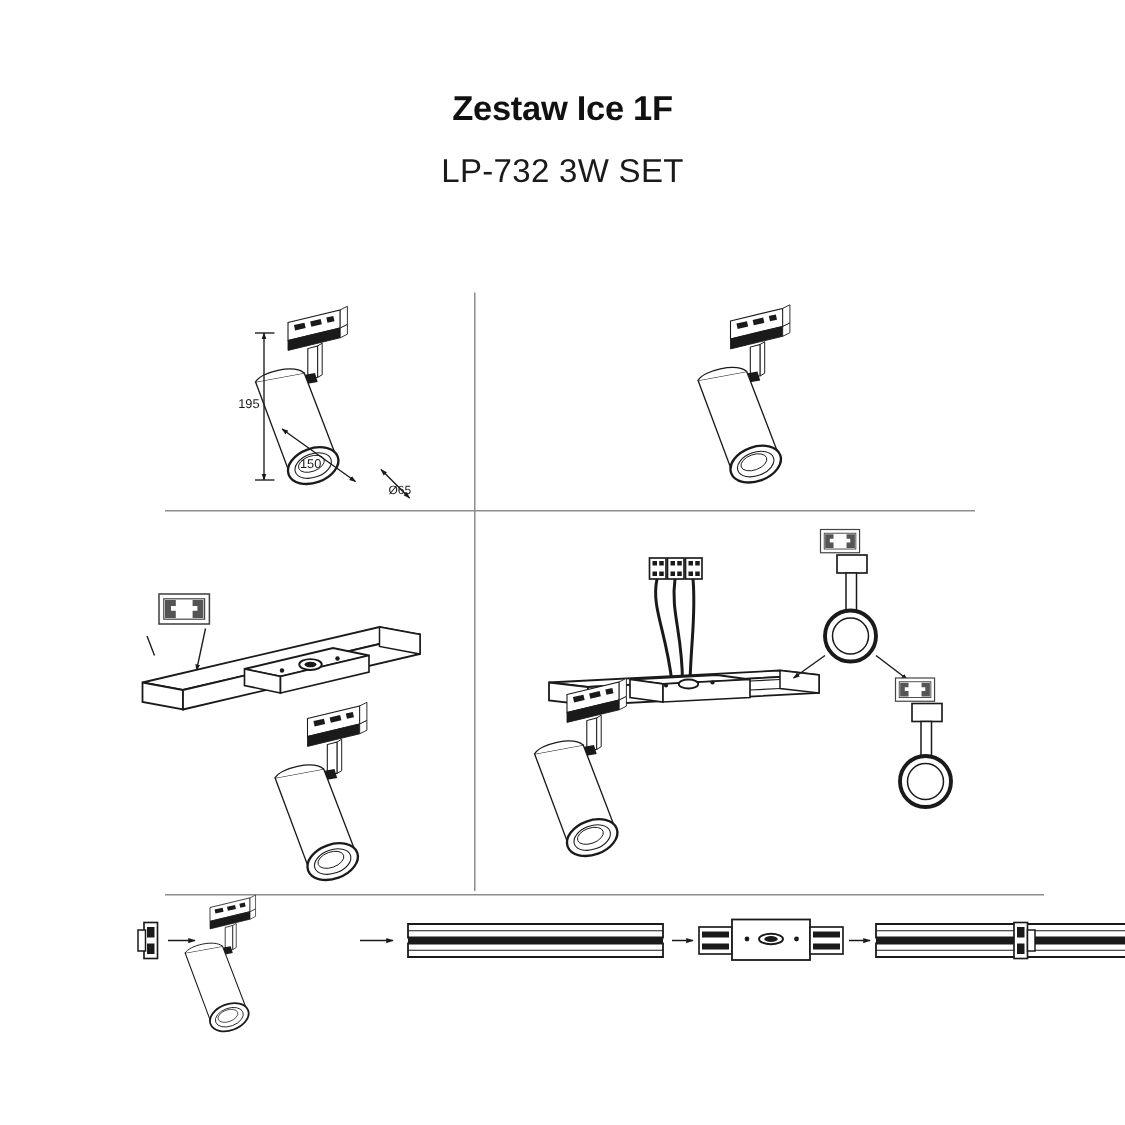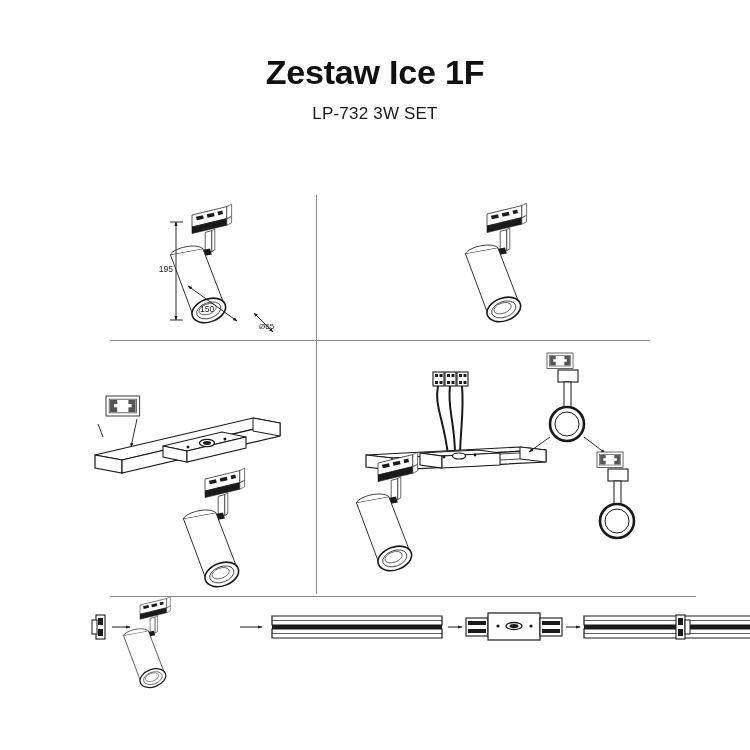--- a/index.html
+++ b/index.html
@@ -19,28 +19,28 @@
   #header {
     position: absolute;
     left: 0;
     top: 0;
     width: 750px;
     text-align: center;
   }
   #title {
     margin: 0;
     padding-top: 52px;
-    font-size: 34px;
+    font-size: 23px;
     font-weight: bold;
     letter-spacing: -0.2px;
     color: #111111;
     line-height: 40px;
   }
   .subline {
-    font-size: 17px;
+    font-size: 22px;
     color: #1a1a1a;
     line-height: 21.5px;
     letter-spacing: 0.2px;
   }
   #sub1 { margin-top: 11px; }
   
   .rule {
     position: absolute;
     background: #8d8d8d;
   }

